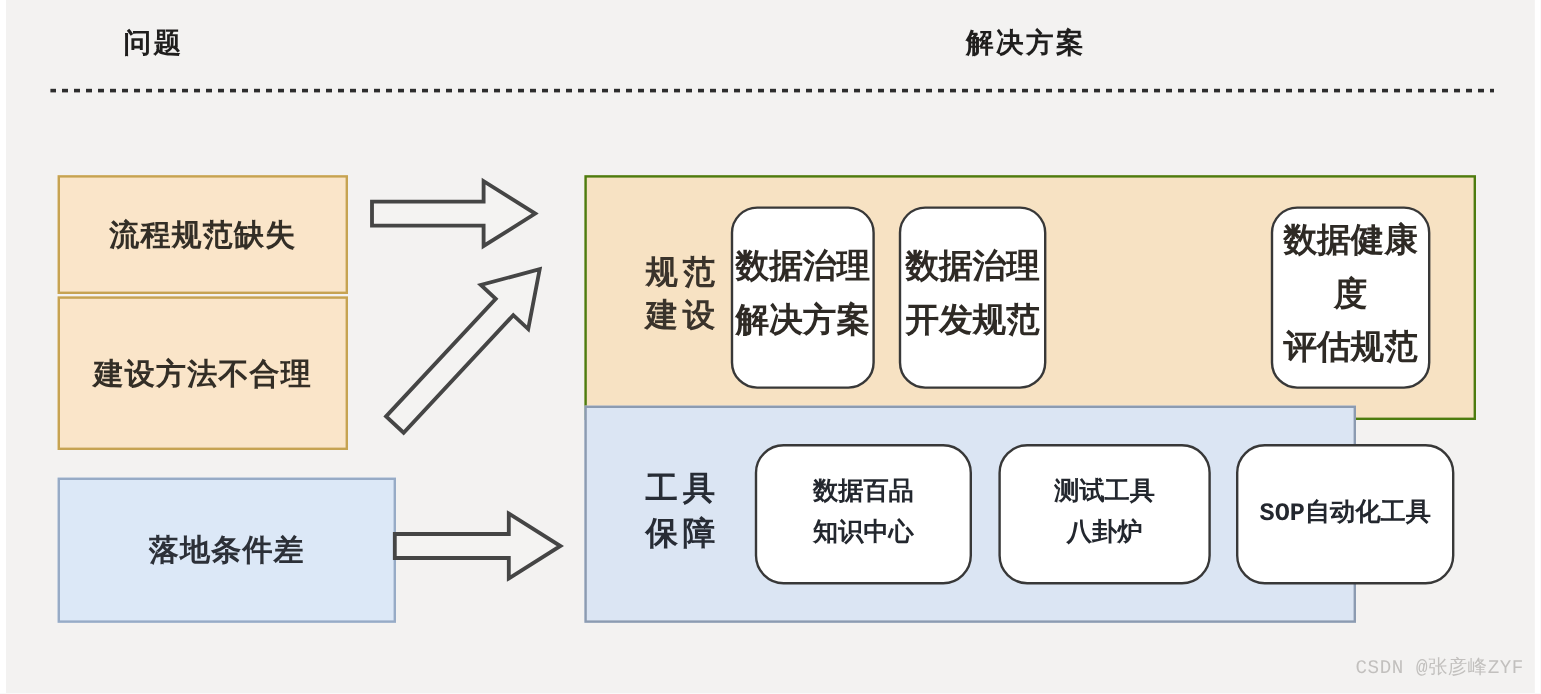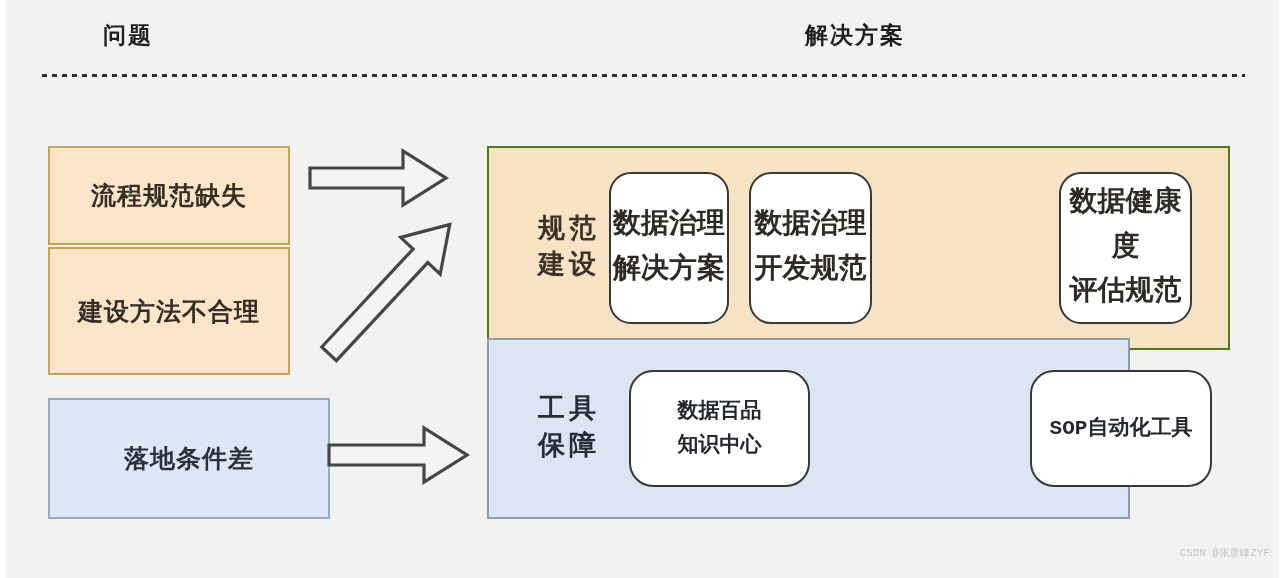--- a/index.html
+++ b/index.html
@@ -69,21 +69,21 @@
   .sc-t1 { left:120px; top:24px; width:120px; height:152px; }
   .sc-t2 { left:260px; top:24px; width:123px; height:152px; }
   .sc-t3 { left:401px; top:24px; width:145px; height:152px; }
   .sc-t4 { left:570px; top:24px; width:133px; height:152px; }
   .sc-b1 { left:140px; top:30px; width:181px; height:117px; }
   .sc-b2 { left:343px; top:30px; width:177px; height:117px; }
   .sc-b3 { left:541px; top:30px; width:182px; height:117px; }
 
   .watermark {
     position:absolute; left:990px; top:546px; width:280px; height:22px;
-    text-align:right; font-size:10px; color:#c2c0be; letter-spacing:0.5px;
+    text-align:right; font-size:16px; color:#c2c0be; letter-spacing:0.5px;
   }
 </style>
 </head>
 <body>
 
 <div class="stage">
   <div class="edge-strip edge-left"></div>
   <div class="edge-strip edge-right"></div>
 
   <div class="col-header hdr-problem">问题</div>
@@ -138,20 +138,24 @@
 
   <div class="panel panel-tools">
     <div class="group-title">
       <span>工具</span>
       <span>保障</span>
     </div>
     <div class="sol-card sc-b1">
       <div>数据百品</div>
       <div>知识中心</div>
     </div>
+    <div class="sol-card sc-b2">
+      <div>测试工具</div>
+      <div>八卦炉</div>
+    </div>
     <div class="sol-card sc-b3">
       <div>SOP自动化工具</div>
       <div></div>
     </div>
   </div>
 
   <div class="watermark">CSDN @张彦峰ZYF</div>
 </div>
 
 </body></html>

